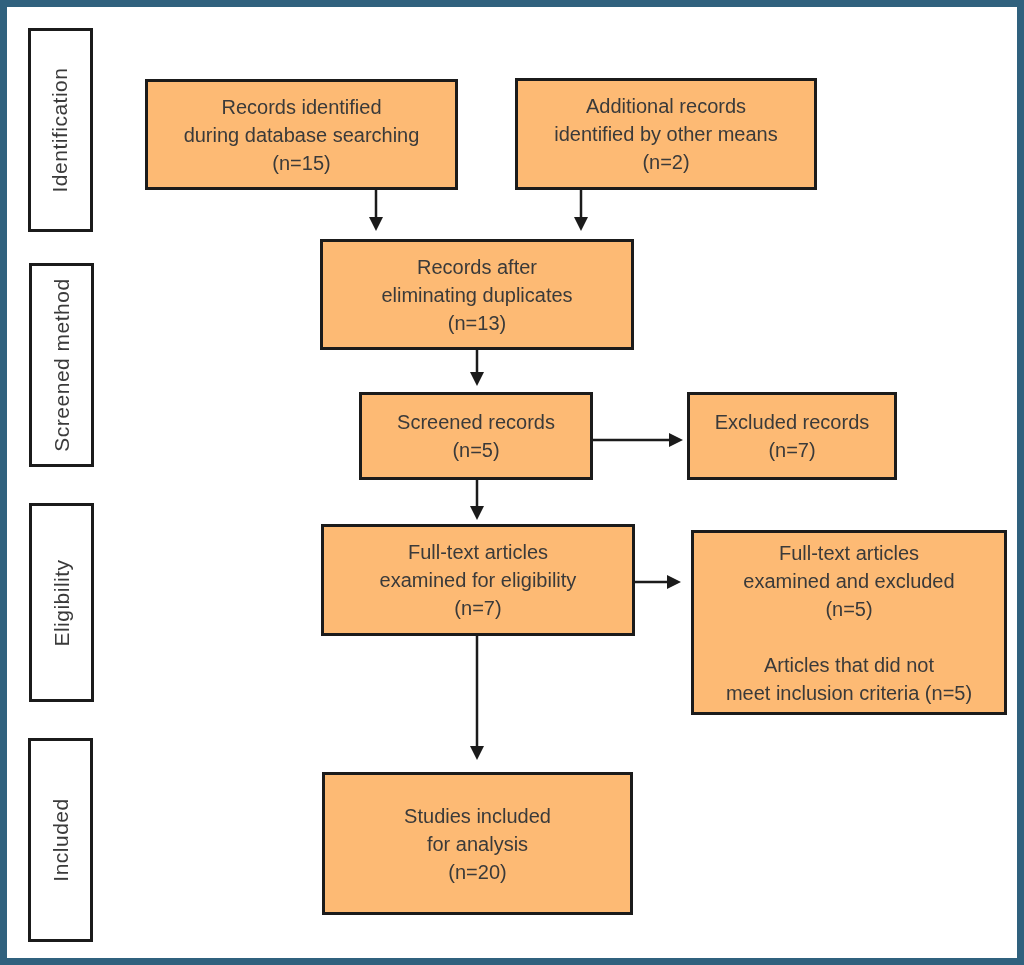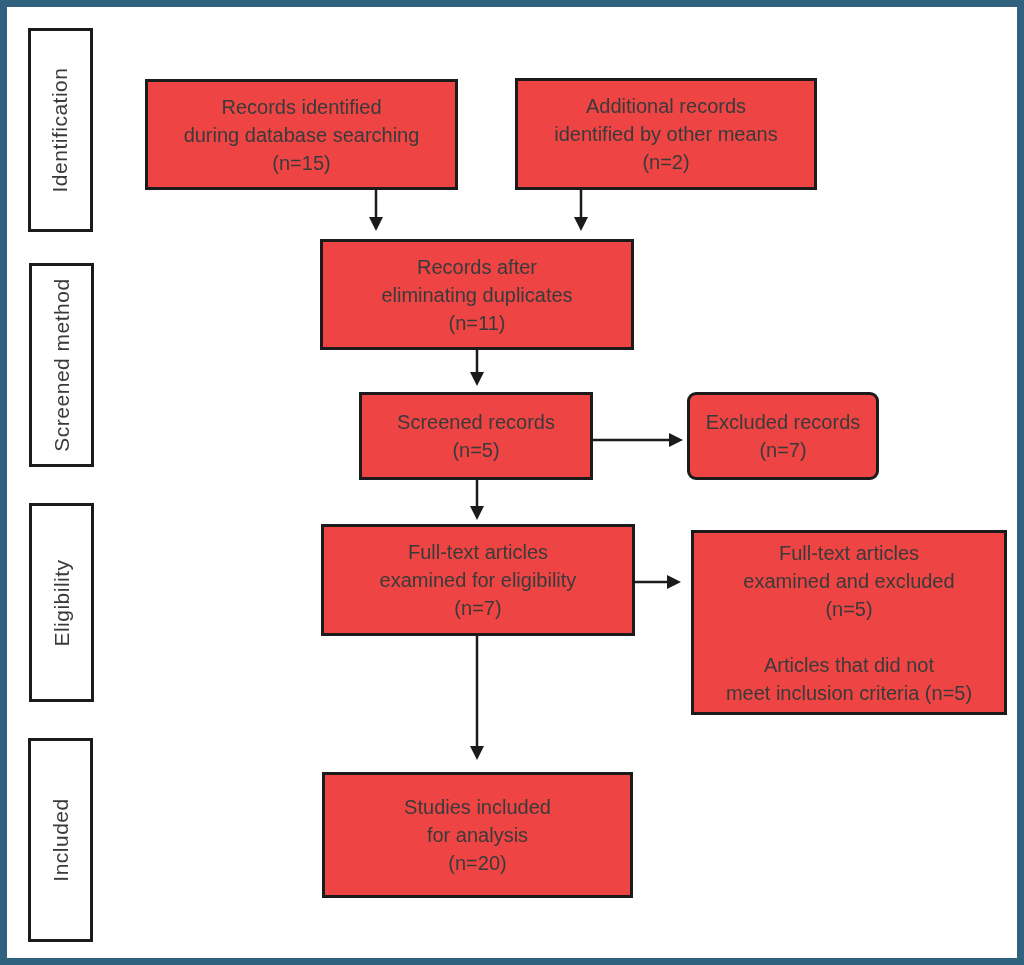--- a/index.html
+++ b/index.html
@@ -25,21 +25,21 @@
   .stage-label {
     transform: rotate(-90deg);
     white-space: nowrap;
     font-size: 21px;
     letter-spacing: 0.5px;
     color: #3a3a3a;
   }
   .node {
     position: absolute;
     border: 3px solid #1b1b1b;
-    background: #ef4444;
+    background: #fdba74;
     display: flex;
     align-items: center;
     justify-content: center;
     text-align: center;
   }
   .node-text {
     white-space: pre-line;
     font-size: 20px;
     line-height: 28px;
     color: #3a3a3a;
@@ -83,49 +83,49 @@
 
   <div class="node" style="left:508px; top:71px; width:302px; height:112px;">
     <div class="node-text">Additional records
 identified by other means
 (n=2)</div>
   </div>
 
   <div class="node" style="left:313px; top:232px; width:314px; height:111px;">
     <div class="node-text">Records after
 eliminating duplicates
-(n=11)</div>
+(n=13)</div>
   </div>
 
   <div class="node" style="left:352px; top:385px; width:234px; height:88px;">
     <div class="node-text">Screened records
 (n=5)</div>
   </div>
 
-  <div class="node" style="left:680px; top:385px; width:192px; height:88px;border-radius:9px;">
+  <div class="node" style="left:680px; top:385px; width:210px; height:88px;">
     <div class="node-text">Excluded records
 (n=7)</div>
   </div>
 
   <div class="node" style="left:314px; top:517px; width:314px; height:112px;">
     <div class="node-text">Full-text articles
 examined for eligibility
 (n=7)</div>
   </div>
 
   <div class="node" style="left:684px; top:523px; width:316px; height:185px;">
     <div class="node-text">Full-text articles
 examined and excluded
 (n=5)
 
 Articles that did not
 meet inclusion criteria (n=5)</div>
   </div>
 
-  <div class="node" style="left:315px; top:765px; width:311px; height:126px;">
+  <div class="node" style="left:315px; top:765px; width:311px; height:143px;">
     <div class="node-text">Studies included
 for analysis
 (n=20)</div>
   </div>
 
   <svg class="arrow-layer" viewBox="0 0 1010 951">
     <g>
       <line class="shaft" x1="369" y1="183" x2="369" y2="212"></line>
       <polygon class="head" points="362,210 376,210 369,224"></polygon>
     </g>

